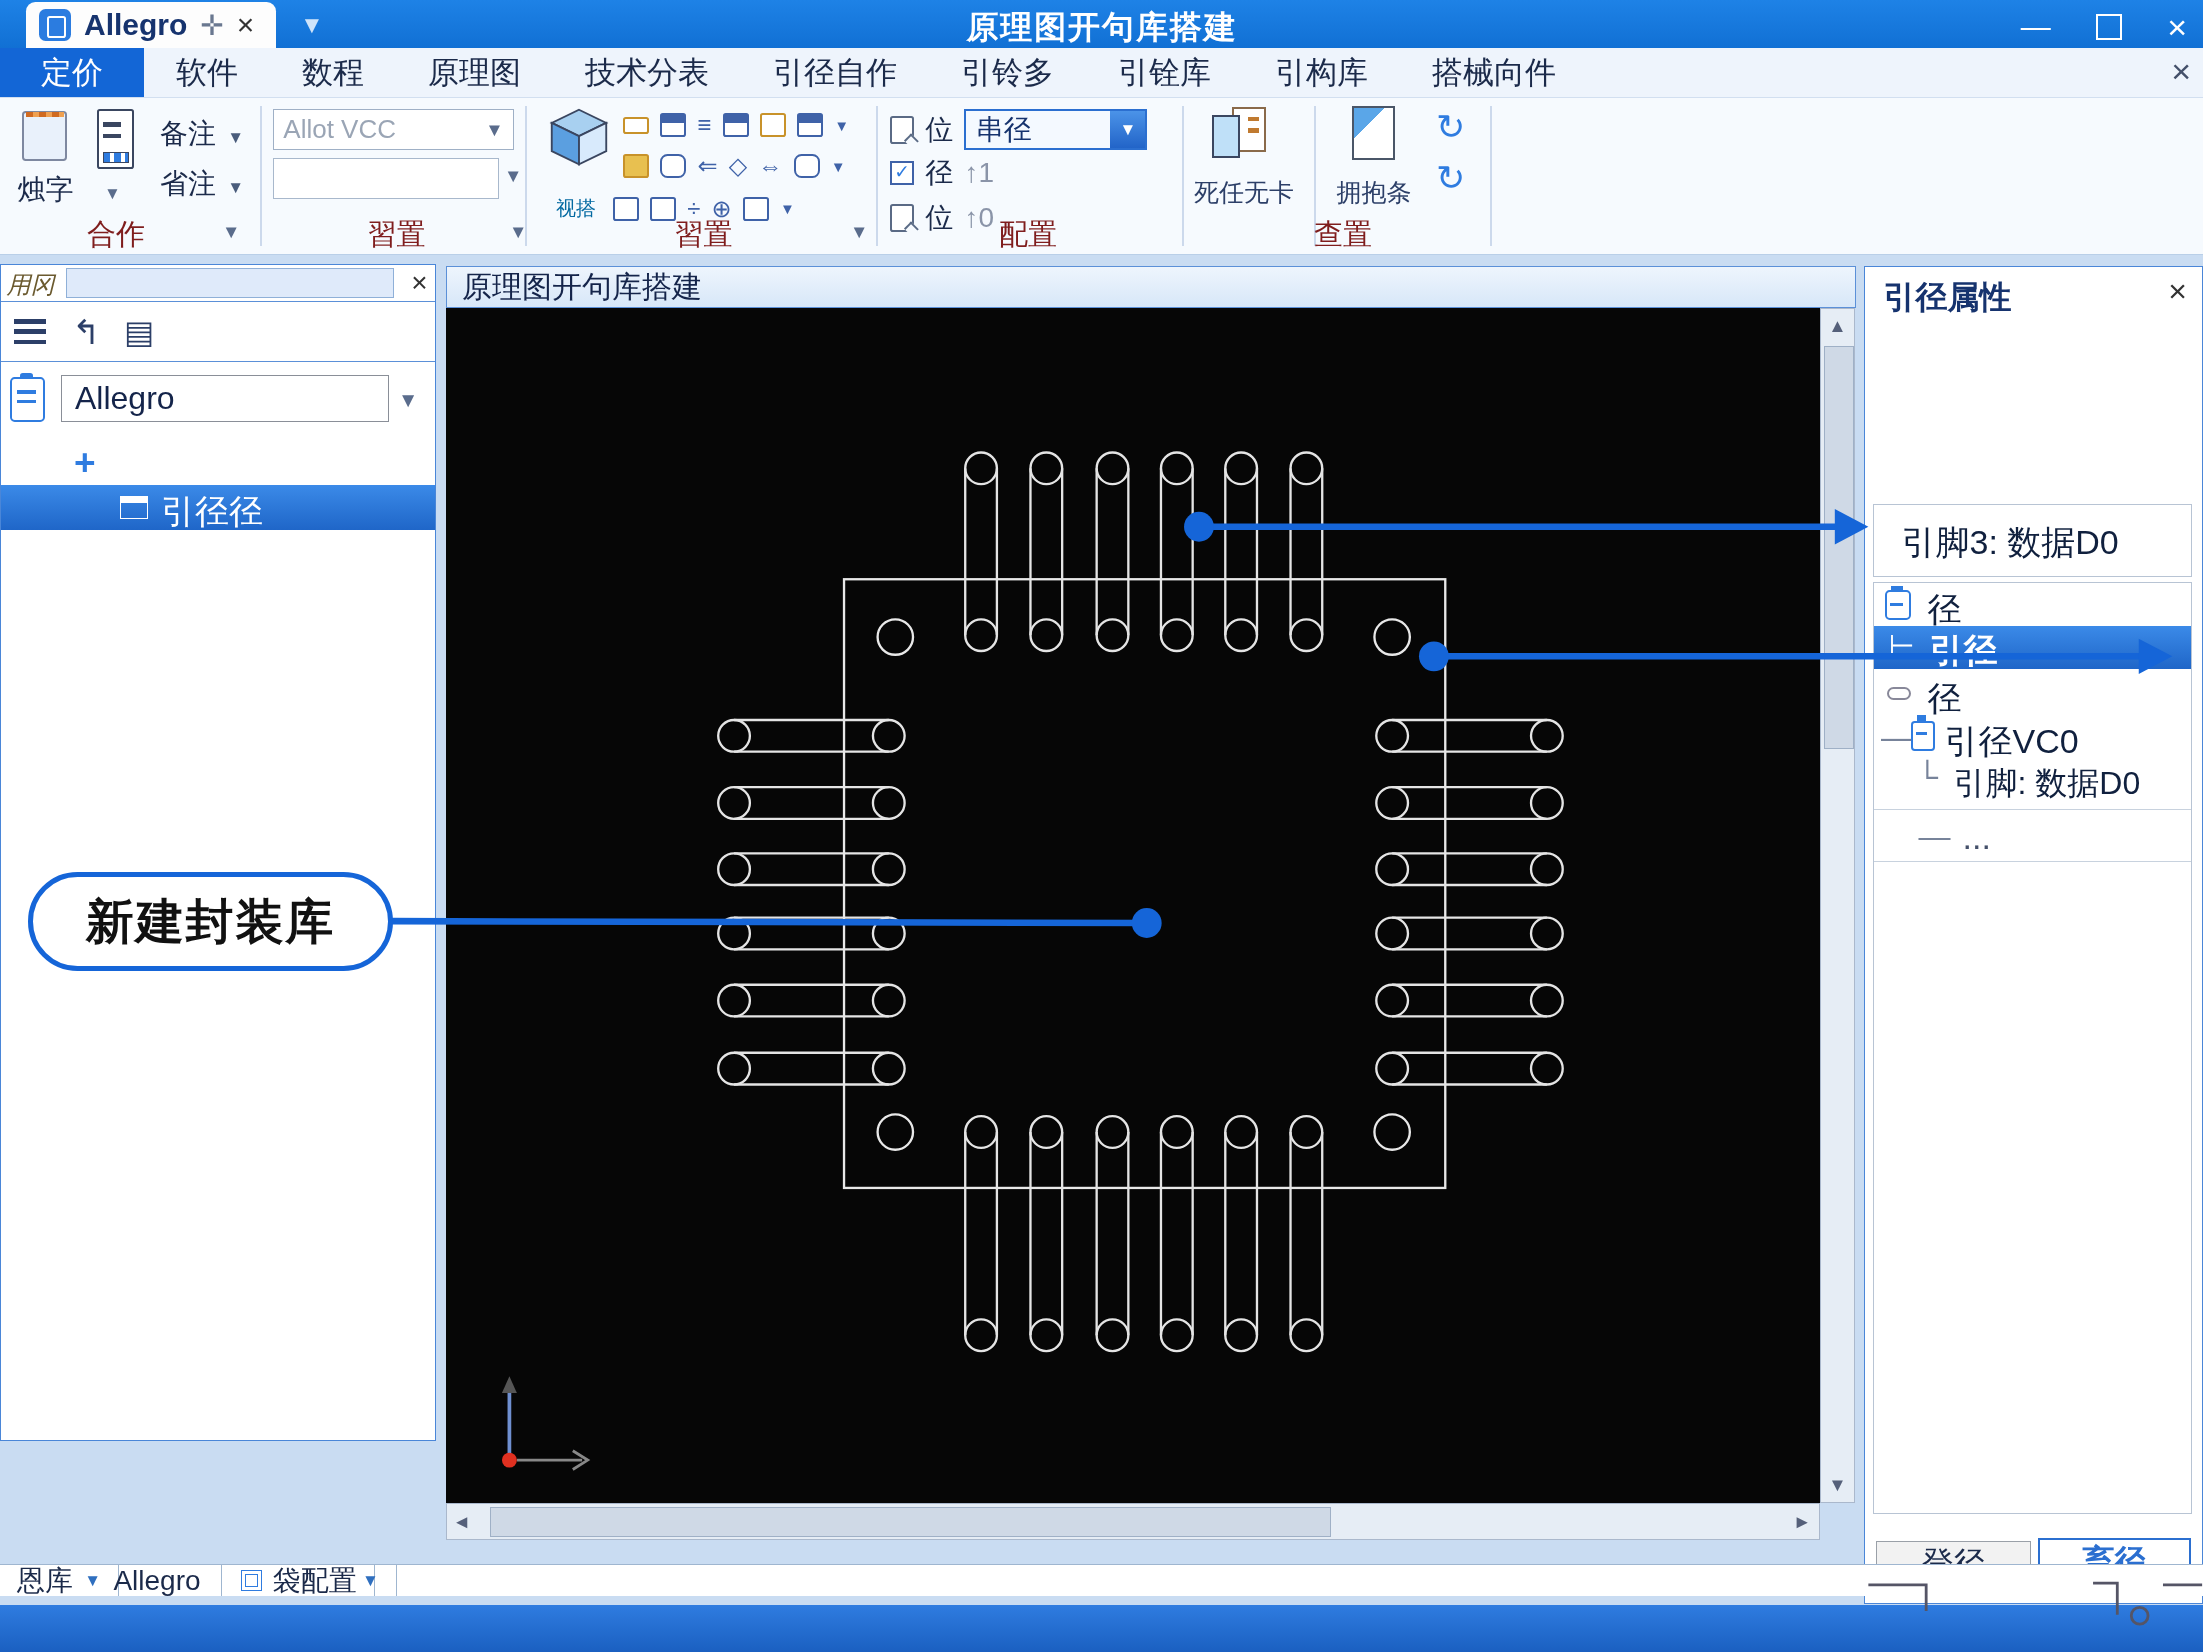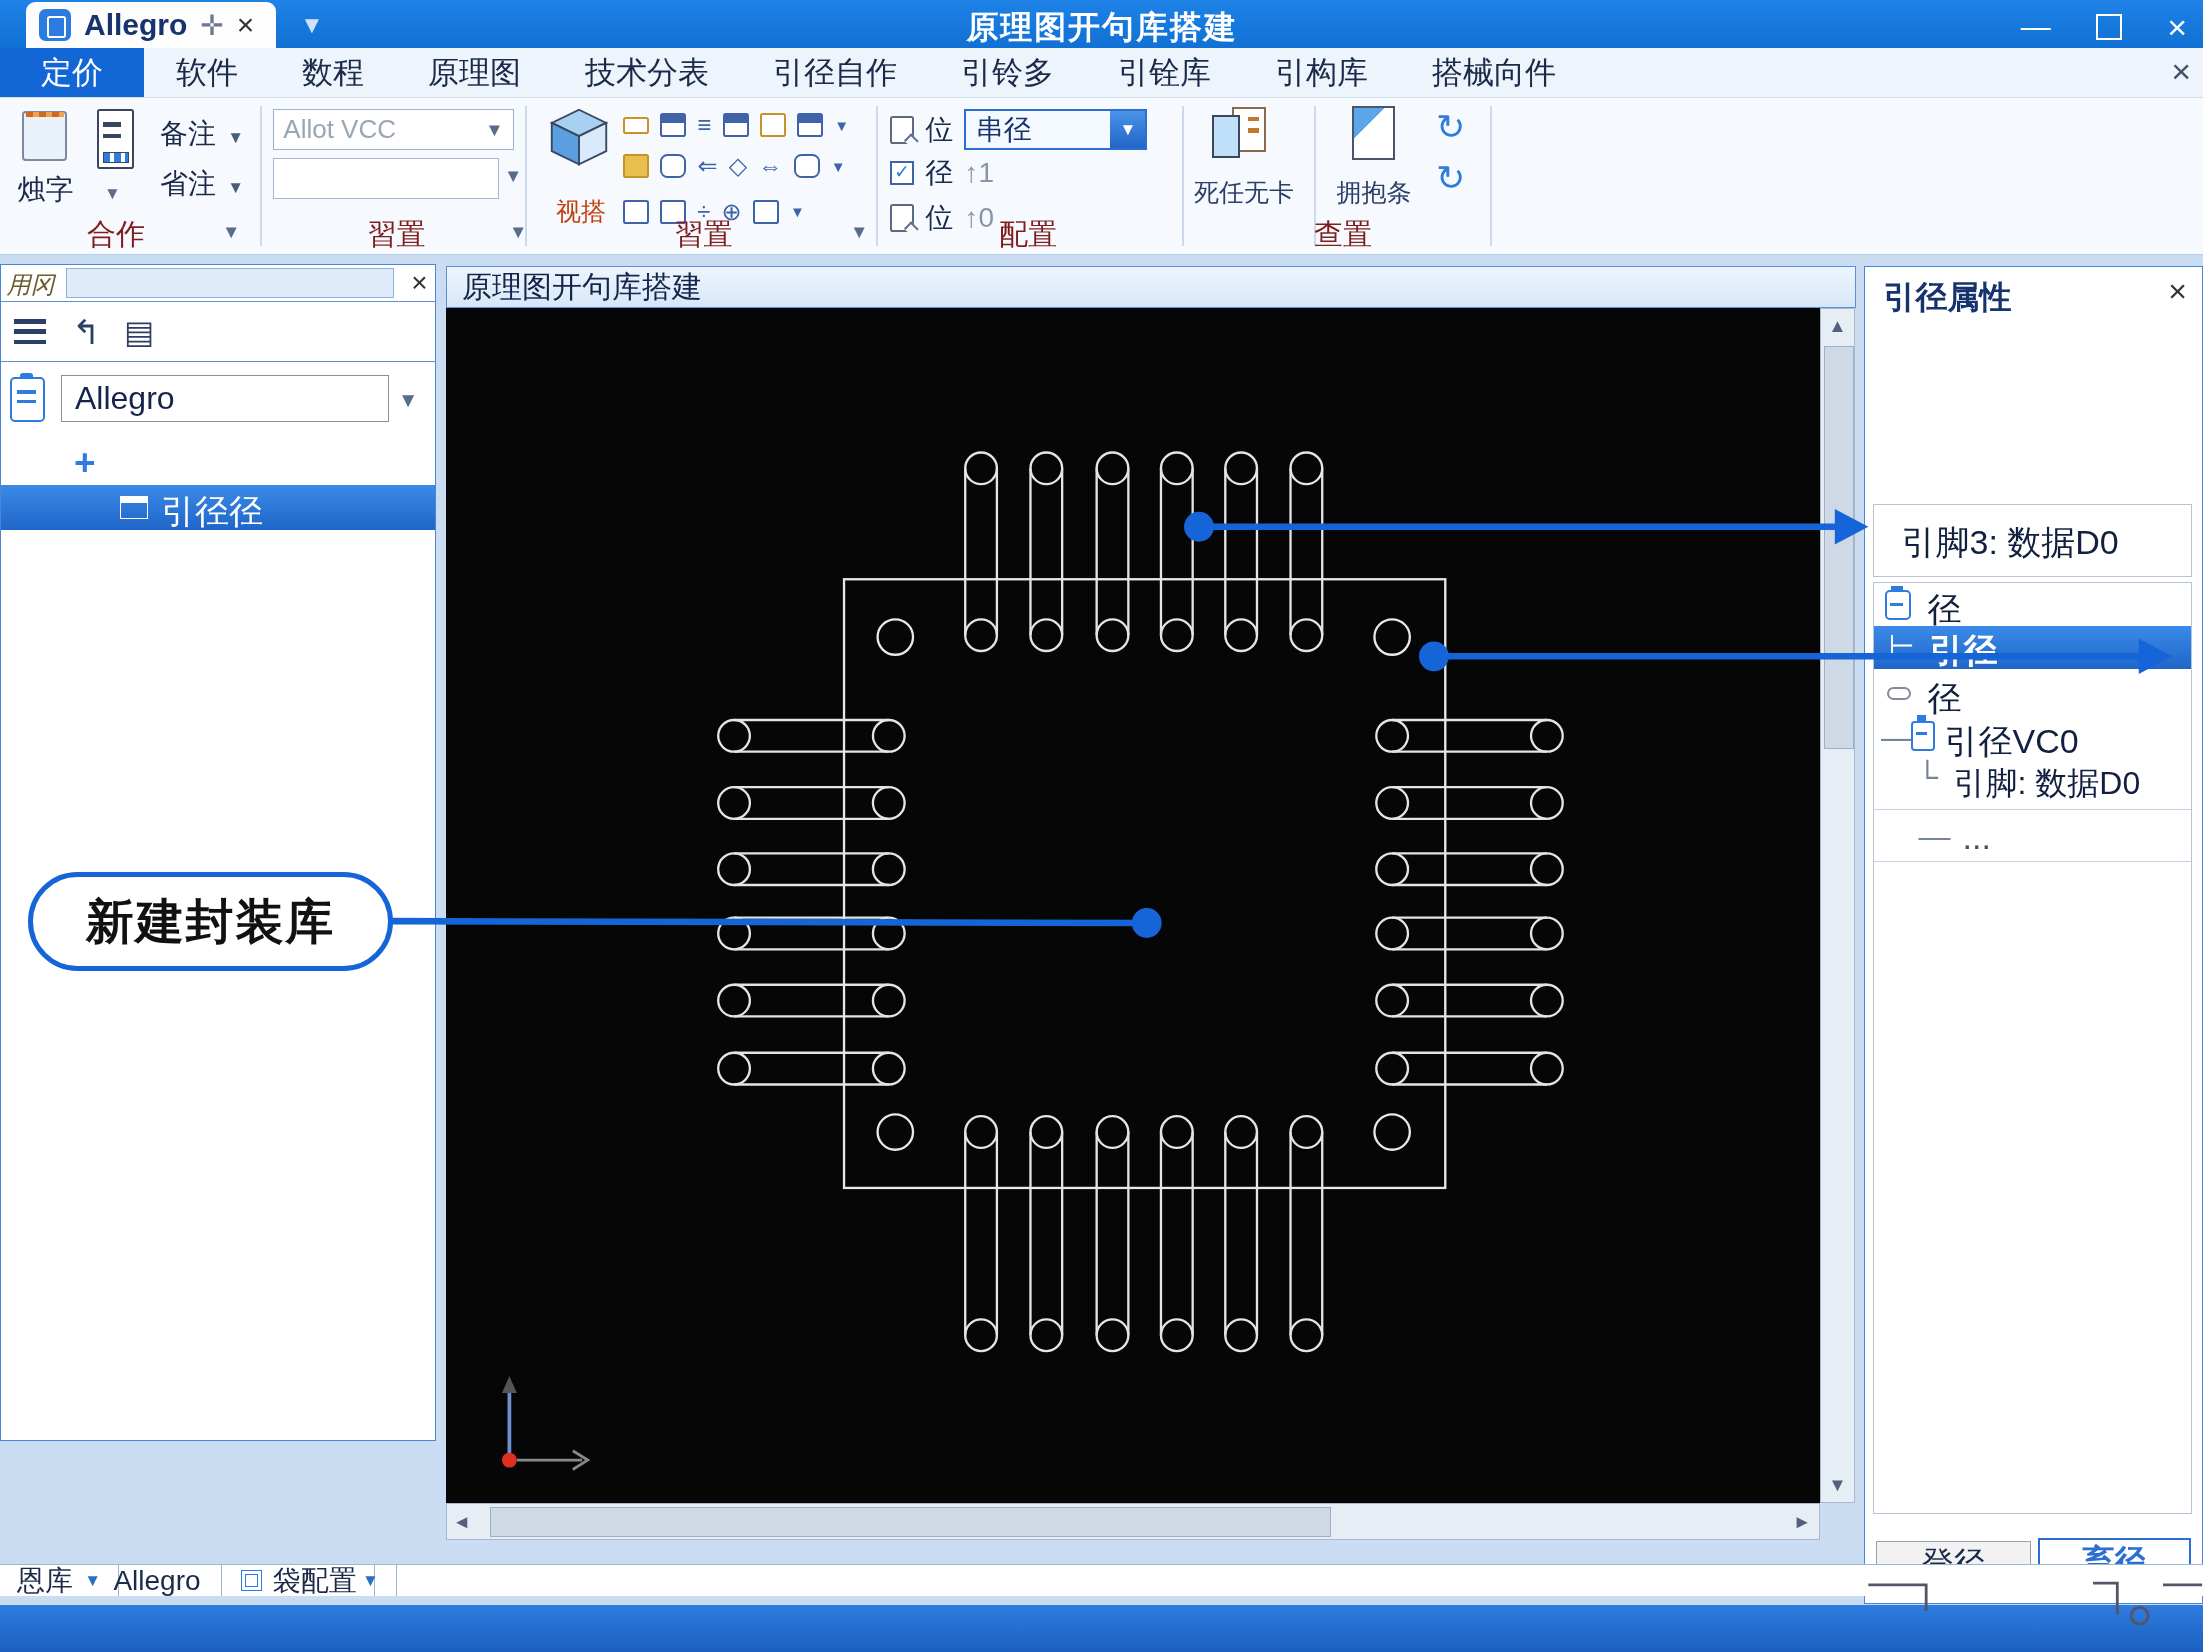--- a/index.html
+++ b/index.html
@@ -58,21 +58,21 @@
   .g2-combo2{position:absolute;left:273px;top:60px;width:226px;height:41px;background:#fff;
     border:1.9px solid #a8b8cc;box-sizing:border-box;}
   .g2-combo2-dd{position:absolute;left:504px;top:67px;font-size:18.6px;color:#5a6c8c;}
   .g3-cube{position:absolute;left:548px;top:7.5px;}
   .grid-row{position:absolute;display:flex;gap:11.2px;align-items:center;}
   .gr1{left:623px;top:15px;} .gr2{left:623px;top:56px;} .gr3{left:556px;top:97px;}
   .cell{width:26px;height:24px;border:2.8px solid #3f62a8;box-sizing:border-box;border-radius:2.8px;background:#fff;}
   .cell.yel{border-color:#c8922a;} .cell.yfill{background:#e8c050;border-color:#c8922a;} .cell.half{background:linear-gradient(#3f62a8 0 40%,#fff 40%);}
   .cell.round{border-radius:7.5px;}
   .glyph{font-size:24px;color:#3f62a8;line-height:1;}
-  .gr3-label{font-size:25px;color:#c2410c;margin-right:5.6px;}
+  .gr3-label{font-size:20px;color:#0369a1;margin-right:5.6px;}
   .g4-row{position:absolute;display:flex;align-items:center;gap:11.2px;}
   .g4r1{left:890px;top:11.2px;} .g4r2{left:890px;top:56px;} .g4r3{left:890px;top:101px;}
   .page-ico{width:24px;height:28px;border:2.8px solid #5a6a85;border-radius:2.8px;background:#fff;box-sizing:border-box;position:relative;}
   .page-ico:after{content:"";position:absolute;right:-5.6px;bottom:-3.7px;width:9.3px;height:7.5px;border-left:2.8px solid #5a6a85;border-top:2.8px solid #5a6a85;transform:rotate(45deg);background:#f6fafe;}
   .chk-ico{width:24px;height:24px;border:2.8px solid #3f62a8;box-sizing:border-box;background:#fff;font-size:18.6px;color:#2f7ce0;text-align:center;line-height:18.6px;}
   .g4-char{font-size:28px;color:#1b2a4a;}
   .g4-combo{width:183px;height:41px;border:2.8px solid #2b6fd0;background:#f4f9ff;box-sizing:border-box;
     display:flex;align-items:center;padding-left:9.3px;font-size:28px;color:#16336e;position:relative;}
   .g4-combo .btn{position:absolute;right:0;top:0;bottom:0;width:35px;background:linear-gradient(#4b93e8,#2264c8);
     color:#fff;display:flex;align-items:center;justify-content:center;font-size:17px;}

